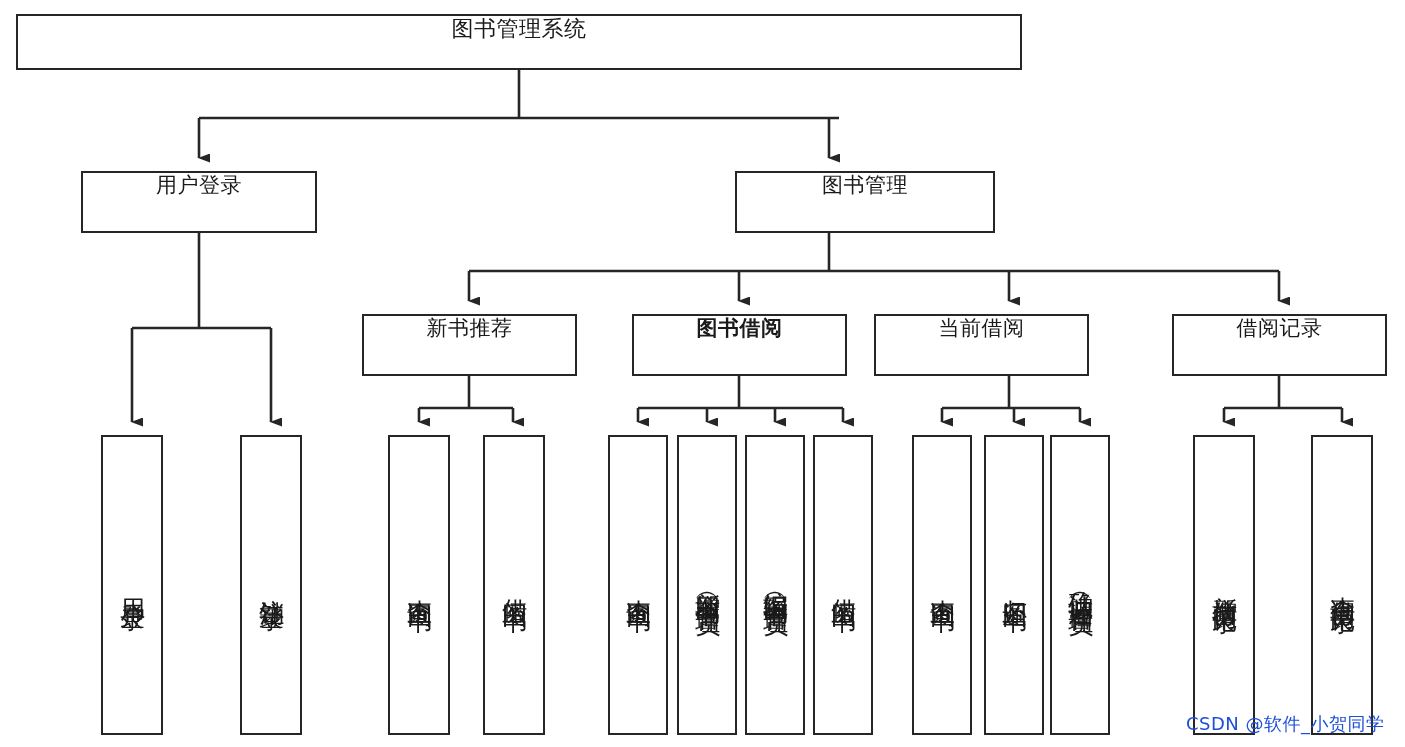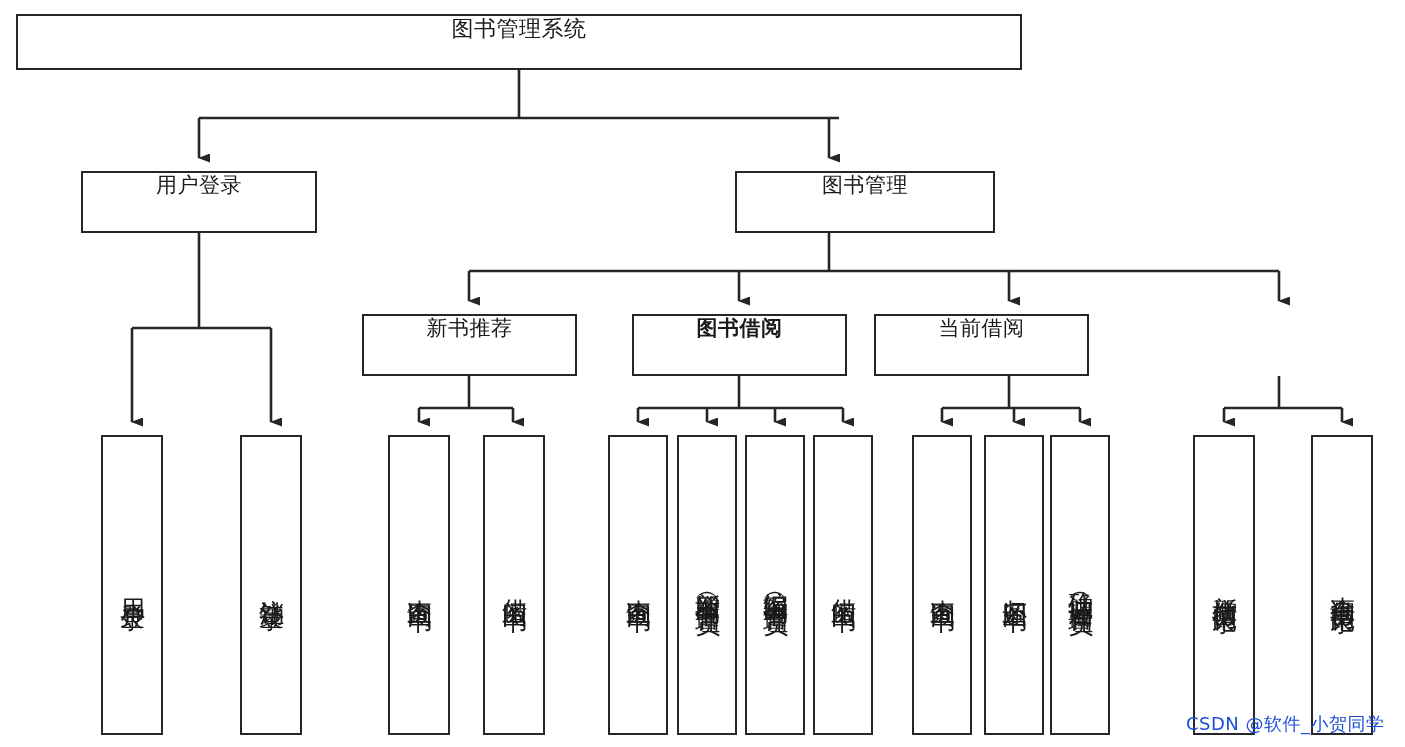--- a/index.html
+++ b/index.html
@@ -145,20 +145,23 @@
 
   <div class="node horiz" style="left: 362px; top: 314px; width: 215px; height: 62px;">
     <span class="label">新书推荐</span>
   </div>
   <div class="node horiz" style="left: 632px; top: 314px; width: 215px; height: 62px; font-weight: bold;">
     <span class="label">图书借阅</span>
   </div>
   <div class="node horiz" style="left: 874px; top: 314px; width: 215px; height: 62px;">
     <span class="label">当前借阅</span>
   </div>
+  <div class="node horiz" style="left: 1172px; top: 314px; width: 215px; height: 62px;">
+    <span class="label">借阅记录</span>
+  </div>
 
   <div class="node vert" style="left: 101px; top: 435px; width: 62px; height: 300px;">
     <span class="label">用户登录</span>
   </div>
   <div class="node vert" style="left: 240px; top: 435px; width: 62px; height: 300px;">
     <span class="label">注销登录</span>
   </div>
   <div class="node vert" style="left: 388px; top: 435px; width: 62px; height: 300px;">
     <span class="label">查询图书</span>
   </div>

